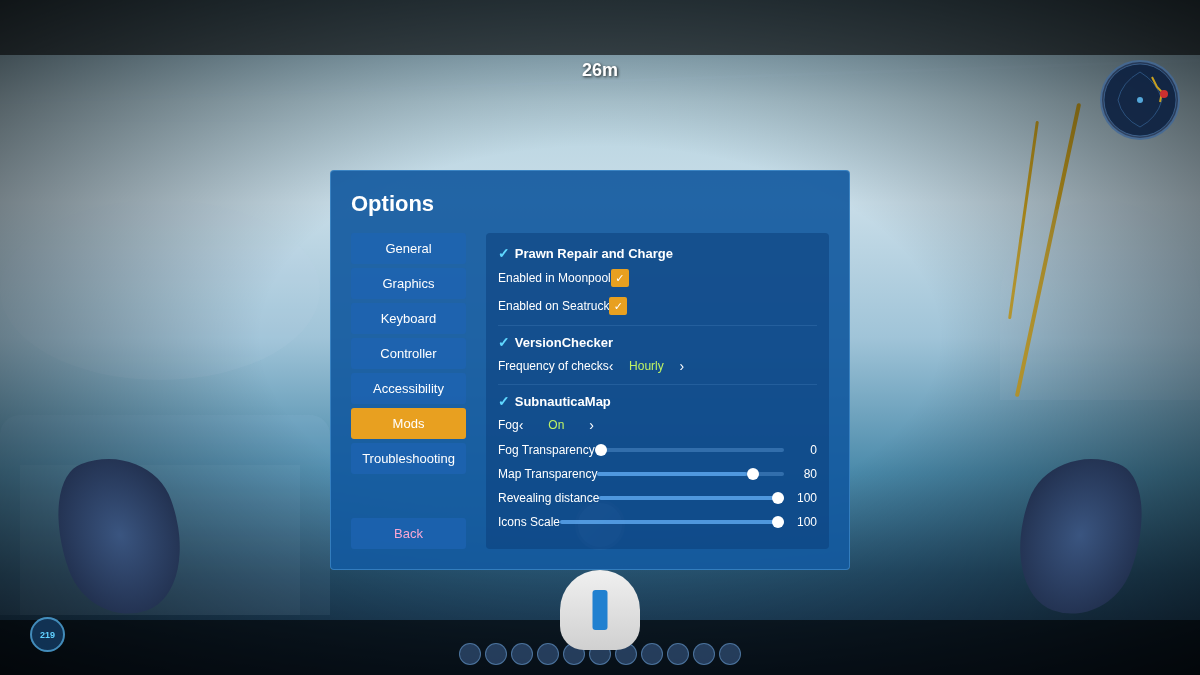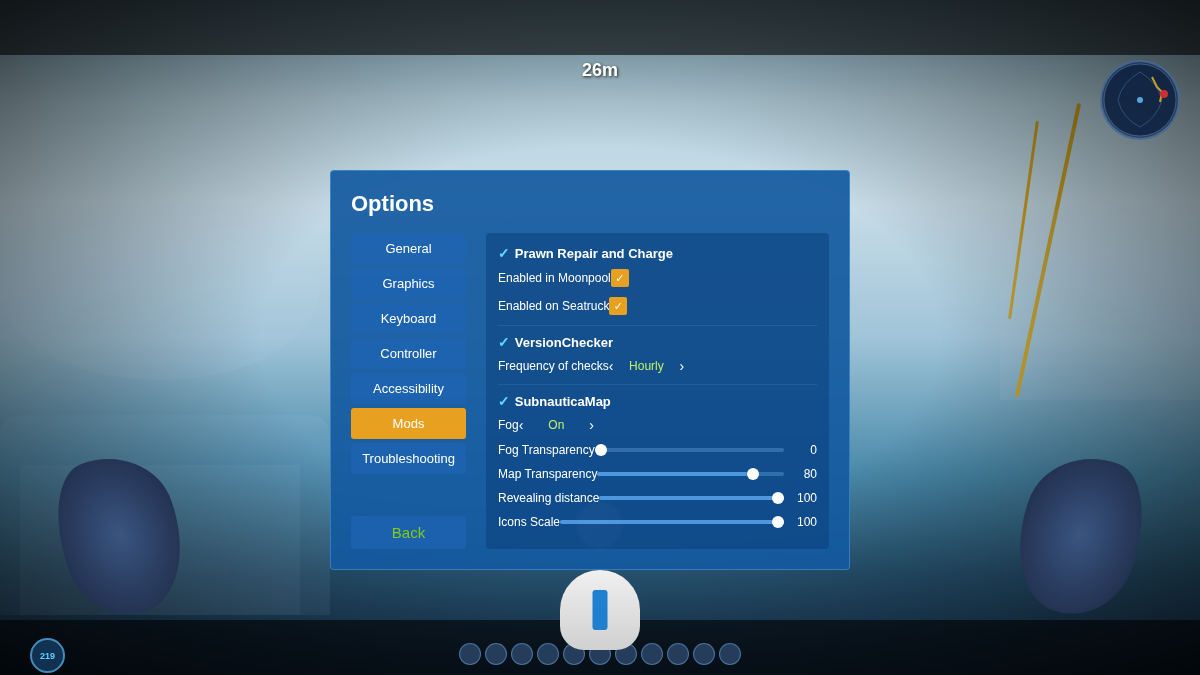--- a/index.html
+++ b/index.html
@@ -97,21 +97,21 @@
     .hud-item {
       width: 22px;
       height: 22px;
       border-radius: 50%;
       background: rgba(50,80,120,0.7);
       border: 1px solid rgba(100,150,200,0.6);
     }
 
     .hud-health {
       position: absolute;
-      bottom: 2px;
+      bottom: 23px;
       left: 30px;
       display: flex;
       align-items: center;
       gap: 5px;
       z-index: 3;
     }
     .health-circle {
       width: 35px;
       height: 35px;
       border-radius: 50%;
@@ -172,26 +172,26 @@
     }
     .nav-btn.active {
       background: #e8a020;
       color: white;
     }
 
     .nav-back {
       margin-top: 8px;
       padding: 8px 10px;
       background: rgba(30,100,180,0.7);
-      color: #84cc16;
+      color: #f9a8d4;
       border: none;
       border-radius: 3px;
       cursor: pointer;
       text-align: center;
-      font-size: 15px;
+      font-size: 13px;
       font-weight: 500;
     }
 
     
     .options-content {
       flex: 1;
       background: rgba(10,60,120,0.5);
       border-radius: 4px;
       padding: 12px;
       overflow-y: auto;

